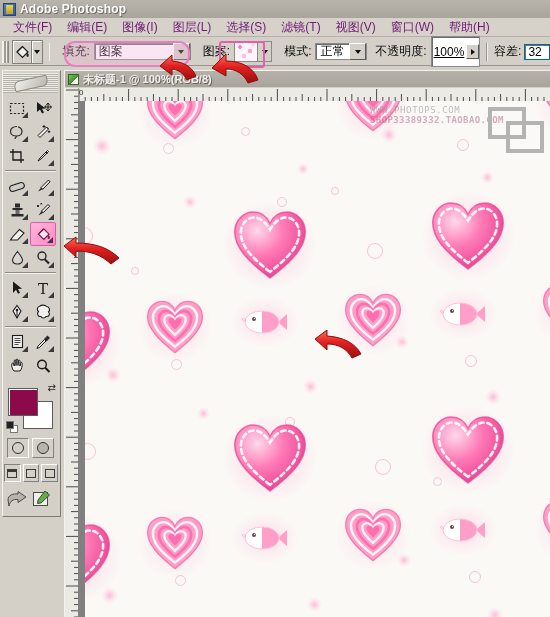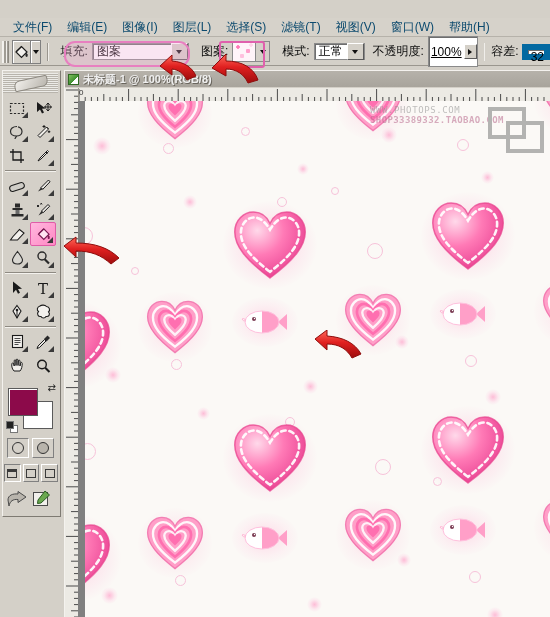--- a/index.html
+++ b/index.html
@@ -32,21 +32,21 @@
     text-shadow:1px 1px 0 #6e6a62;letter-spacing:0.2px;
   }
 
   
   .menubar{
     position:absolute;left:0;top:18px;width:550px;height:19px;
     background:#d6d2ca;border-bottom:1px solid #b6b2aa;
     display:flex;align-items:center;padding-left:6px;box-sizing:border-box;
   }
   .menu-item{
-    font-size:12px;color:#0c4a6e;padding:1px 7px;margin-right:1px;
+    font-size:12px;color:#701a75;padding:1px 7px;margin-right:1px;
     white-space:nowrap;cursor:default;
   }
 
   
   .optionsbar{
     position:absolute;left:0;top:38px;width:550px;height:27px;
     background:#d4d0c8;border-bottom:1px solid #9a968e;
     display:flex;align-items:center;
   }
   .grip{
@@ -123,21 +123,21 @@
   .opacity-box .arr{
     width:11px;height:13px;background:#d4d0c8;border:1px solid #fff;
     border-right-color:#5a5a5a;border-bottom-color:#5a5a5a;
     display:flex;align-items:center;justify-content:center;
   }
   .caret-r{
     width:0;height:0;border-top:3px solid transparent;border-bottom:3px solid transparent;
     border-left:4px solid #111;
   }
   .tol-box{
-    height:16px;width:34px;background:#fff;border:6px solid #0369a1;
+    height:16px;width:34px;background:#fff;border:1px solid #0369a1;
     box-shadow:inset 1px 1px 0 #6e6e6e;box-sizing:border-box;
     font-size:12px;color:#000;padding-left:3px;line-height:14px;
   }
 
   
   .docwin{
     position:absolute;left:64px;top:70px;width:486px;height:547px;
     background:#d4d0c8;border:1px solid #f4f2ee;border-right:none;border-bottom:none;
     box-sizing:border-box;
   }
@@ -318,20 +318,24 @@
 
   .statusgap{
     position:absolute;left:0;top:517px;width:62px;height:100px;background:#d4d0c8;
   }
 </style>
 </head>
 <body>
 
 <div id="app">
 
+  <div class="titlebar">
+    <div class="ps-logo"></div>
+    <div class="title-text">Adobe Photoshop</div>
+  </div>
 
   <div class="menubar">
     <div class="menu-item">文件(F)</div>
     <div class="menu-item">编辑(E)</div>
     <div class="menu-item">图像(I)</div>
     <div class="menu-item">图层(L)</div>
     <div class="menu-item">选择(S)</div>
     <div class="menu-item">滤镜(T)</div>
     <div class="menu-item">视图(V)</div>
     <div class="menu-item">窗口(W)</div>

